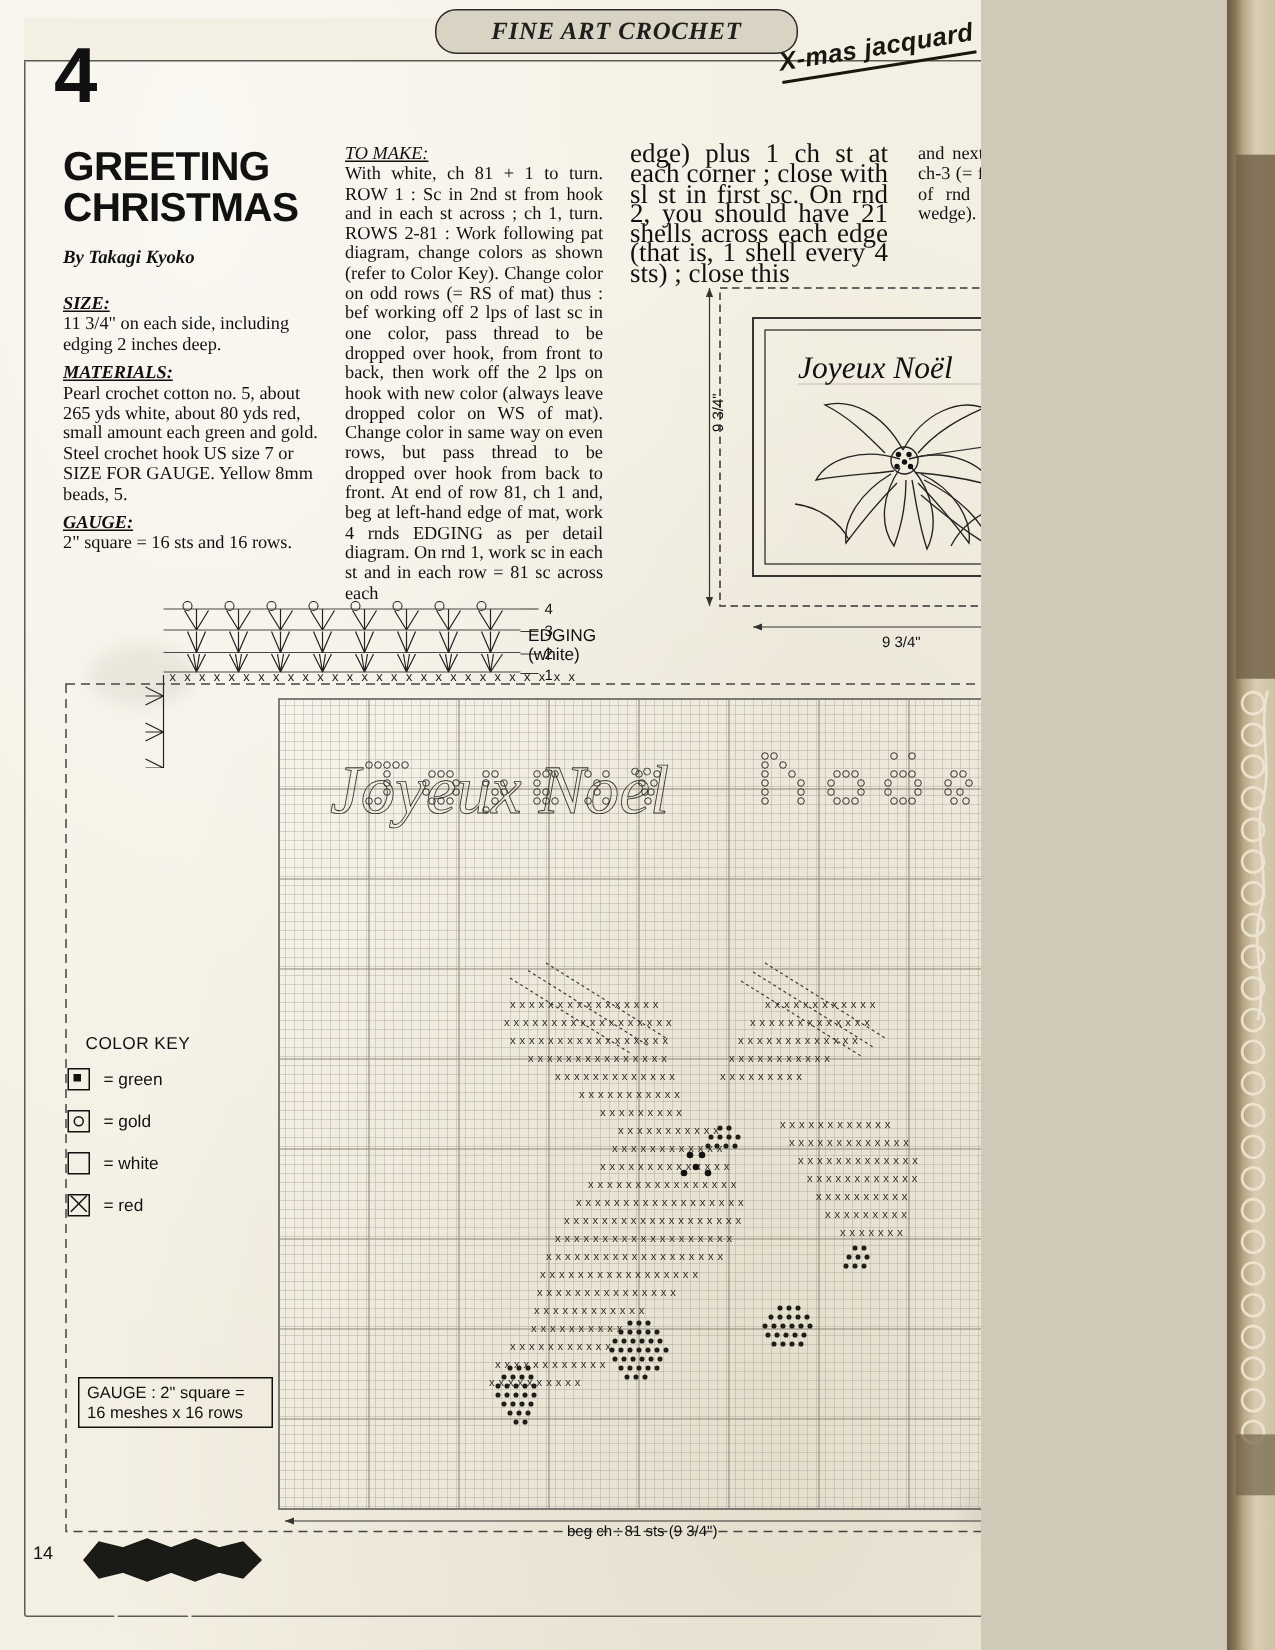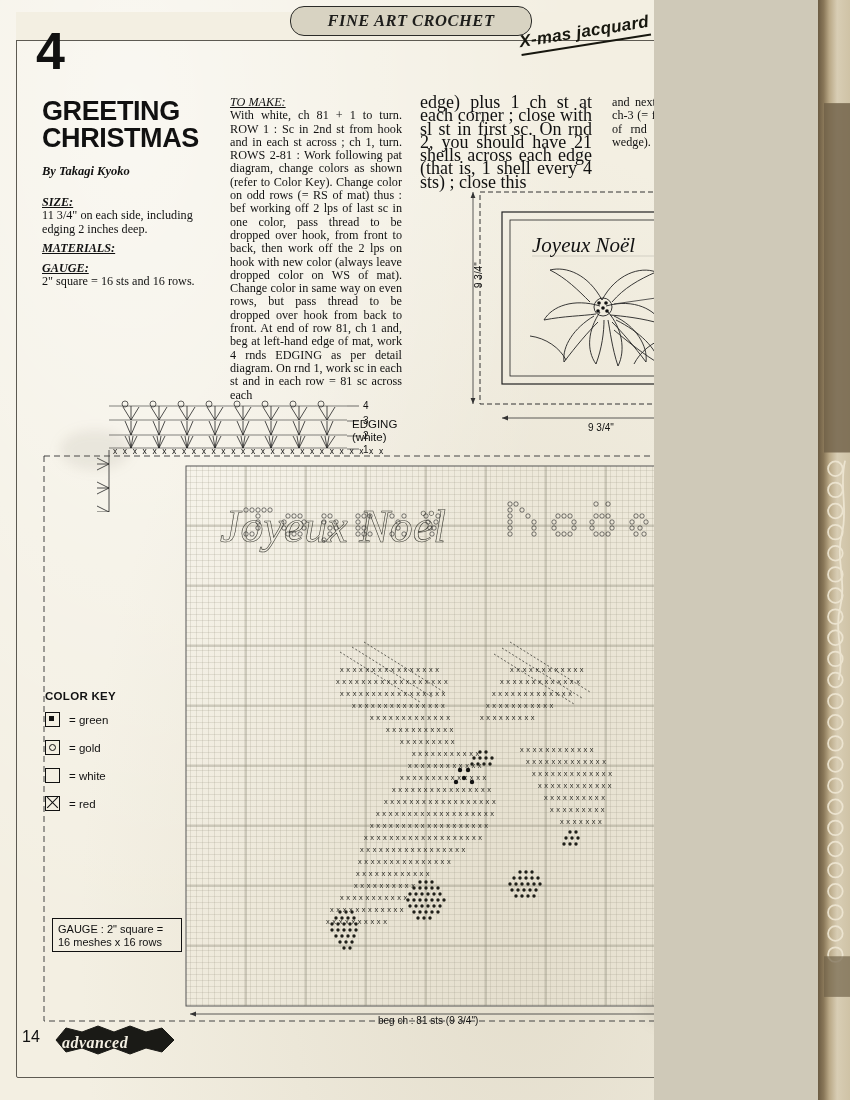--- a/index.html
+++ b/index.html
@@ -108,43 +108,43 @@
     line-height:13px;
   }
   
   #chart-wrap{
     position:absolute;left:40px;top:452px;width:760px;height:575px;
   }
   .color-key{
     position:absolute;left:45px;top:690px;width:120px;
     font-family:"Liberation Sans", sans-serif;font-size:11.5px;color:#111;
   }
-  .color-key .ck-title{font-weight:bold;margin-bottom:10px;letter-spacing:.3px;}
+  .color-key .ck-title{font-weight:normal;margin-bottom:10px;letter-spacing:.3px;margin-left:12px;}
   .ck-row{display:flex;align-items:center;margin-bottom:13px;text-align:right;}
   .ck-sym{width:13px;height:13px;border:1px solid #111;margin-right:9px;display:inline-block;position:relative;background:#f3efe2;}
   .ck-sym.green::after{content:"";position:absolute;left:3px;top:3px;width:5px;height:5px;background:#111;}
   .ck-sym.gold::after{content:"";position:absolute;left:3px;top:3px;width:5px;height:5px;border:1px solid #111;border-radius:50%;}
   .ck-sym.red::before,.ck-sym.red::after{content:"";position:absolute;left:-1px;top:5px;width:15px;height:1px;background:#111;}
   .ck-sym.red::before{transform:rotate(45deg);}
   .ck-sym.red::after{transform:rotate(-45deg);}
   .gauge-box{
     position:absolute;left:52px;top:918px;width:130px;height:34px;
     border:1px solid #111;
     font-family:"Liberation Sans", sans-serif;font-size:11px;line-height:13px;
     padding:4px 5px;box-sizing:border-box;color:#111;
   }
   .page-num{
     position:absolute;left:22px;top:1028px;
-    font-family:"Liberation Sans", sans-serif;font-size:16px;color:#111;
+    font-family:"Liberation Sans", sans-serif;font-size:12px;color:#111;
   }
   .adv-badge{
     position:absolute;left:48px;top:1022px;width:140px;height:36px;
   }
   .adv-text{
-    position:absolute;left:62px;top:1034px;
+    position:absolute;left:62px;top:1074px;
     font-family:"Liberation Serif", serif;font-style:italic;font-weight:bold;
     font-size:16px;color:#f3efe2;letter-spacing:.5px;
   }
   .smudge{position:absolute;background:rgba(120,110,90,.10);border-radius:50%;filter:blur(6px);}
 </style>
 </head>
 <body>
 
 <div id="page">
 
@@ -163,20 +163,21 @@
     <div>GREETING</div>
     <div>CHRISTMAS</div>
   </div>
 
   <div class="byline">By Takagi Kyoko</div>
 
   <div class="col-left">
     <div class="sec-h">SIZE:</div>
     <p>11 3/4" on each side, including edging 2 inches deep.</p>
     <div class="sec-h">MATERIALS:</div>
+    <p>Pearl crochet cotton no. 5, about 265 yds white, about 80 yds red, small amount each green and gold. Steel crochet hook US size 7 or SIZE FOR GAUGE. Yellow 8mm beads, 5.</p>
     <div class="sec-h">GAUGE:</div>
     <p>2" square = 16 sts and 16 rows.</p>
   </div>
 
   <div class="col2">
     <div class="sec-h">TO MAKE:</div>
     <div>With white, ch 81 + 1 to turn. ROW 1 : Sc in 2nd st from hook and in each st across ; ch 1, turn. ROWS 2-81 : Work following pat diagram, change colors as shown (refer to Color Key). Change color on odd rows (= RS of mat) thus : bef working off 2 lps of last sc in one color, pass thread to be dropped over hook, from front to back, then work off the 2 lps on hook with new color (always leave dropped color on WS of mat). Change color in same way on even rows, but pass thread to be dropped over hook from back to front. At end of row 81, ch 1 and, beg at left-hand edge of mat, work 4 rnds EDGING as per detail diagram. On rnd 1, work sc in each st and in each row = 81 sc across each</div>
   </div>
 
   <div class="col3">

